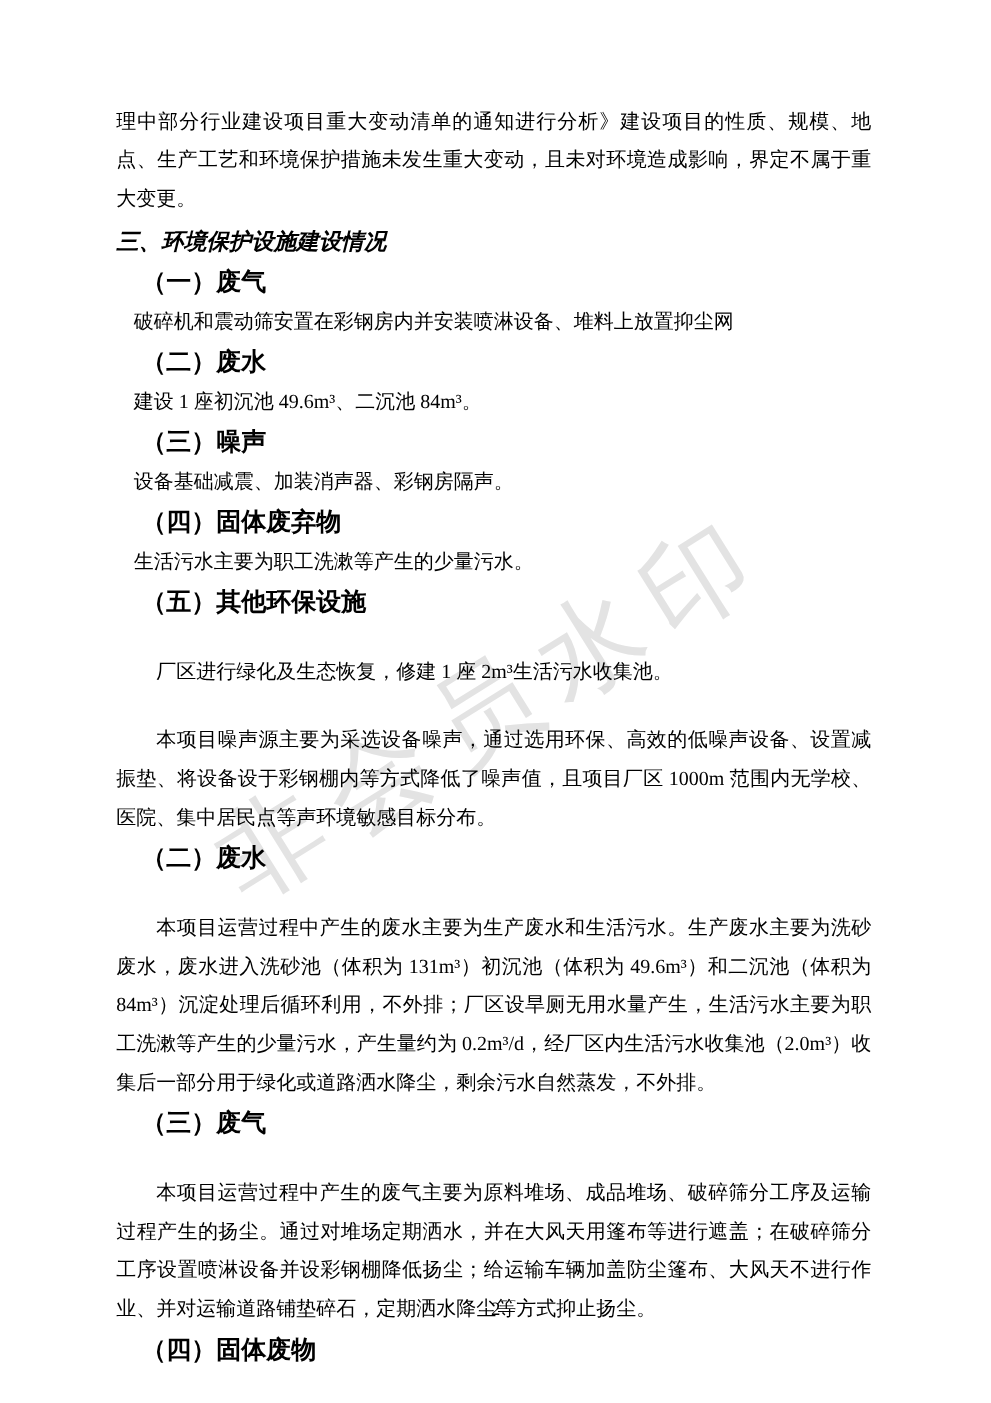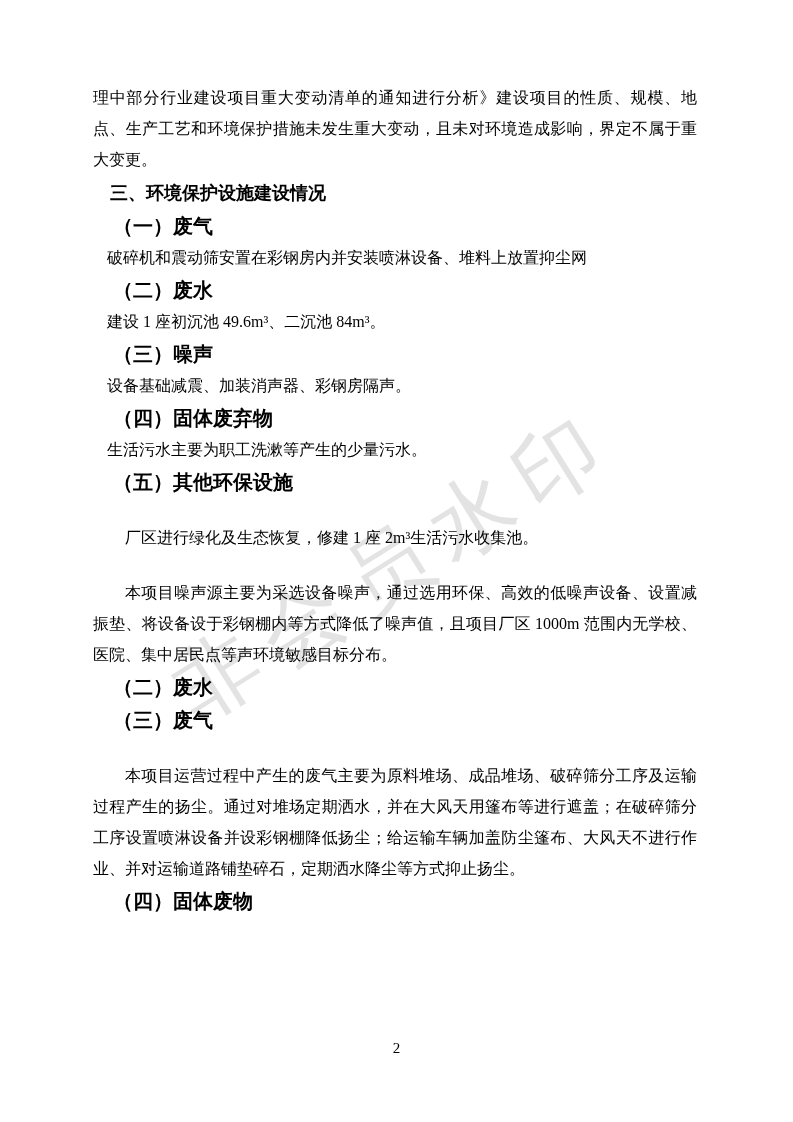--- a/index.html
+++ b/index.html
@@ -28,24 +28,25 @@
     padding:82px 86px 0 93px;
     z-index:1;
   }
   p.body {
     margin:0;
     font-size:16px;
     line-height:31px;
     text-align:justify;
   }
   h2.sec {
-    margin:2px 0 0 17px;
+    margin:2px 0 0 0;
     font-size:18px;
     line-height:32px;
     font-weight:bold;
+    font-style:italic;
   }
   h3.sub {
     margin:2px 0 0 0;
     font-size:20px;
     line-height:31px;
     font-weight:bold;
     text-indent:20px;
   }
   p.small-indent { text-indent:14px; }
   p.indent2 { text-indent:32px;margin-top:24px; }
@@ -82,20 +83,21 @@
     <h3 class="sub">（四）固体废弃物</h3>
     <p class="body small-indent">生活污水主要为职工洗漱等产生的少量污水。</p>
 
     <h3 class="sub">（五）其他环保设施</h3>
     <p class="body indent2">厂区进行绿化及生态恢复，修建 1 座 2m³生活污水收集池。</p>
 
 
     <p class="body indent2">本项目噪声源主要为采选设备噪声，通过选用环保、高效的低噪声设备、设置减振垫、将设备设于彩钢棚内等方式降低了噪声值，且项目厂区 1000m 范围内无学校、医院、集中居民点等声环境敏感目标分布。</p>
 
     <h3 class="sub">（二）废水</h3>
+    <p class="body indent2">本项目运营过程中产生的废水主要为生产废水和生活污水。生产废水主要为洗砂废水，废水进入洗砂池（体积为 131m³）初沉池（体积为 49.6m³）和二沉池（体积为 84m³）沉淀处理后循环利用，不外排；厂区设旱厕无用水量产生，生活污水主要为职工洗漱等产生的少量污水，产生量约为 0.2m³/d，经厂区内生活污水收集池（2.0m³）收集后一部分用于绿化或道路洒水降尘，剩余污水自然蒸发，不外排。</p>
 
     <h3 class="sub">（三）废气</h3>
     <p class="body indent2">本项目运营过程中产生的废气主要为原料堆场、成品堆场、破碎筛分工序及运输过程产生的扬尘。通过对堆场定期洒水，并在大风天用篷布等进行遮盖；在破碎筛分工序设置喷淋设备并设彩钢棚降低扬尘；给运输车辆加盖防尘篷布、大风天不进行作业、并对运输道路铺垫碎石，定期洒水降尘等方式抑止扬尘。</p>
 
     <h3 class="sub">（四）固体废物</h3>
 
   </div>
 
   <div class="page-number">2</div>
 

